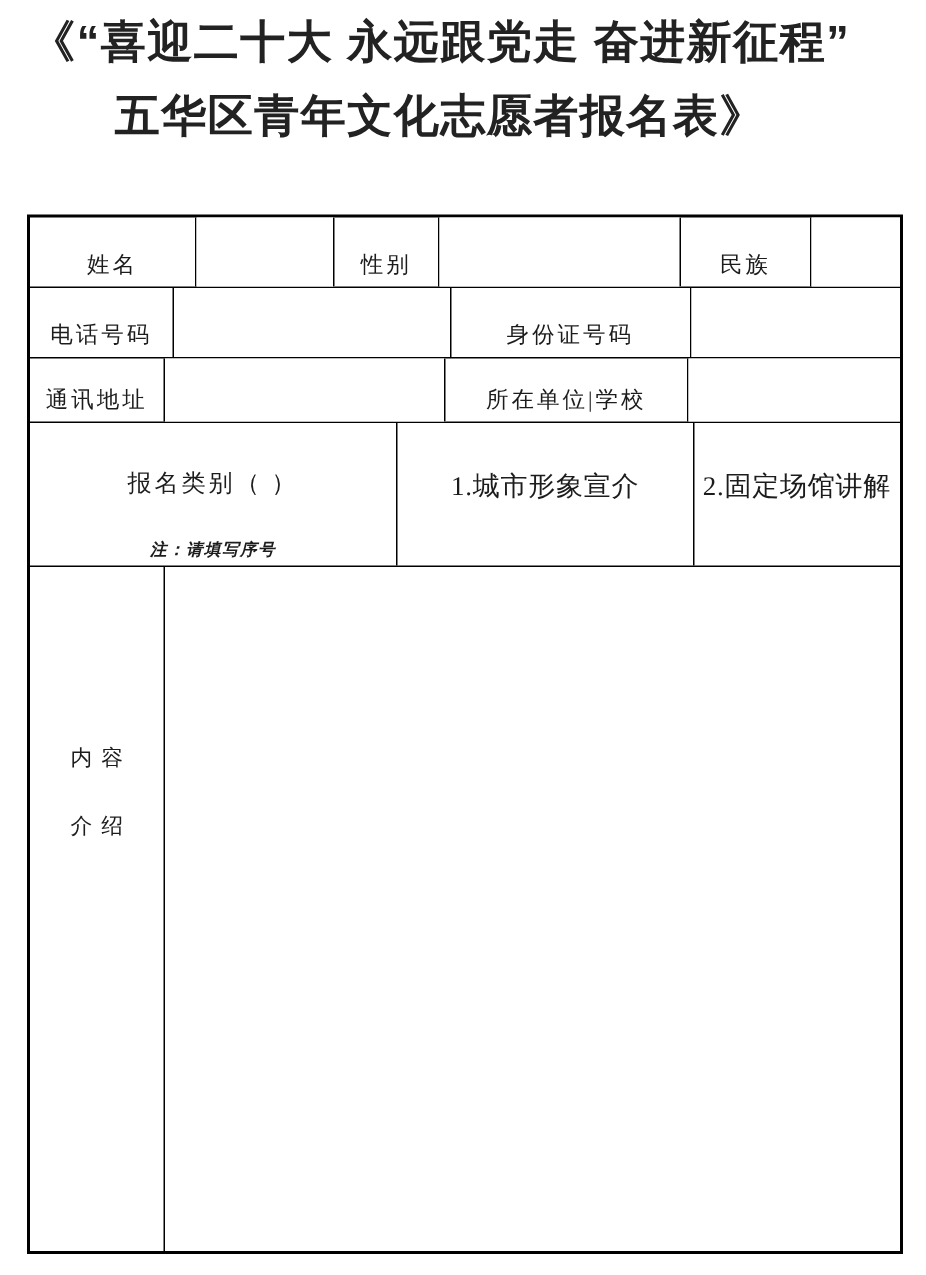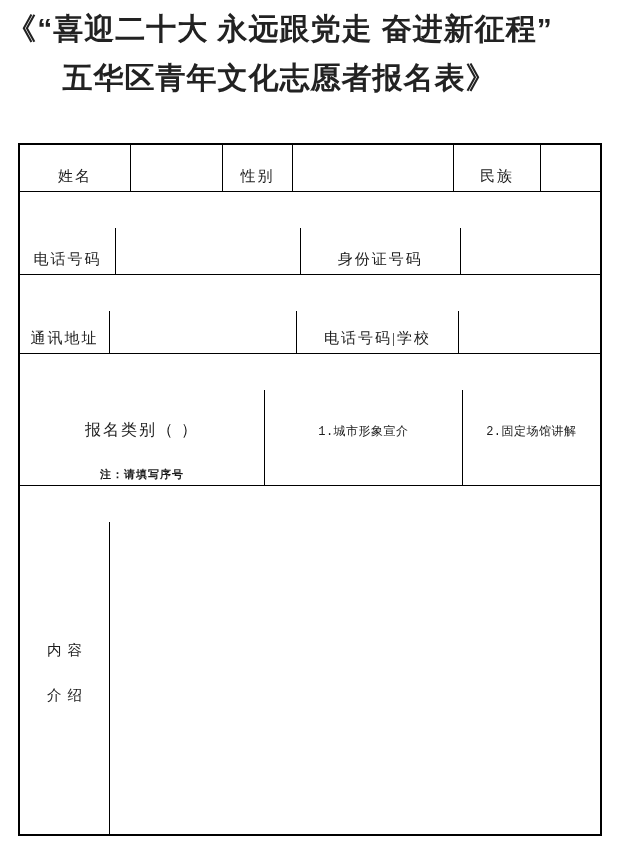--- a/index.html
+++ b/index.html
@@ -6,38 +6,37 @@
   body {
     width: 617px; height: 850px;
     background: #ffffff;
     position: relative;
     font-family: "Liberation Serif", serif;
     color: #1c1c1c;
     overflow: hidden;
   }
   .title {
     position: absolute;
-    top: 4px; left: 0; width: 559px;
+    top: 4px; left: 14px; width: 559px;
     text-align: center;
     font-family: "Liberation Sans", sans-serif;
     font-weight: bold;
     font-size: 30px;
     line-height: 49px;
     letter-spacing: 1px;
     color: #222222;
   }
   .form-table {
     position: absolute;
     left: 18px; top: 143px;
     width: 584px; height: 693px;
     border: 2px solid #000;
     box-sizing: border-box;
     display: flex;
     flex-direction: column;
-    gap: 36px;
   }
   .row {
     display: flex;
     flex-direction: row;
     box-sizing: border-box;
     border-bottom: 1px solid #000;
   }
   .row:last-child { border-bottom: none; flex: 1; }
   .cell {
     box-sizing: border-box;
@@ -71,25 +70,26 @@
     font-size: 16px;
     letter-spacing: 2px;
   }
   .category-note {
     position: absolute;
     bottom: 3px; left: 0; right: 0;
     text-align: center;
     font-size: 11px;
     font-weight: bold;
     letter-spacing: 1px;
+    font-style: italic;
   }
   .option-cell {
     padding-bottom: 12px;
-    font-family: Liberation Mono, monospace;
-    font-size: 12px;
+    font-family: Liberation Serif, serif;
+    font-size: 18px;
     letter-spacing: 0.5px;
   }
   .video-label-cell {
     flex-direction: column;
     justify-content: flex-start;
     align-items: center;
     padding-top: 106px;
   }
   .video-label-line {
     font-size: 14.5px;
@@ -135,21 +135,21 @@
     </div>
     <div class="cell blank-cell" style="width:141px"></div>
   </div>
 
   <div class="row r3">
     <div class="cell bottom-align" style="width:90px">
       <span class="label-text">通讯地址</span>
     </div>
     <div class="cell blank-cell" style="width:187px"></div>
     <div class="cell bottom-align" style="width:162px">
-      <span class="label-text">电话号码|学校</span>
+      <span class="label-text">所在单位|学校</span>
     </div>
     <div class="cell blank-cell" style="width:141px"></div>
   </div>
 
   <div class="row r4">
     <div class="cell category-cell" style="width:257px">
       <span class="category-main">报名类别（  ）</span>
       <span class="category-note">注：请填写序号</span>
     </div>
     <div class="cell option-cell" style="width:207px">

